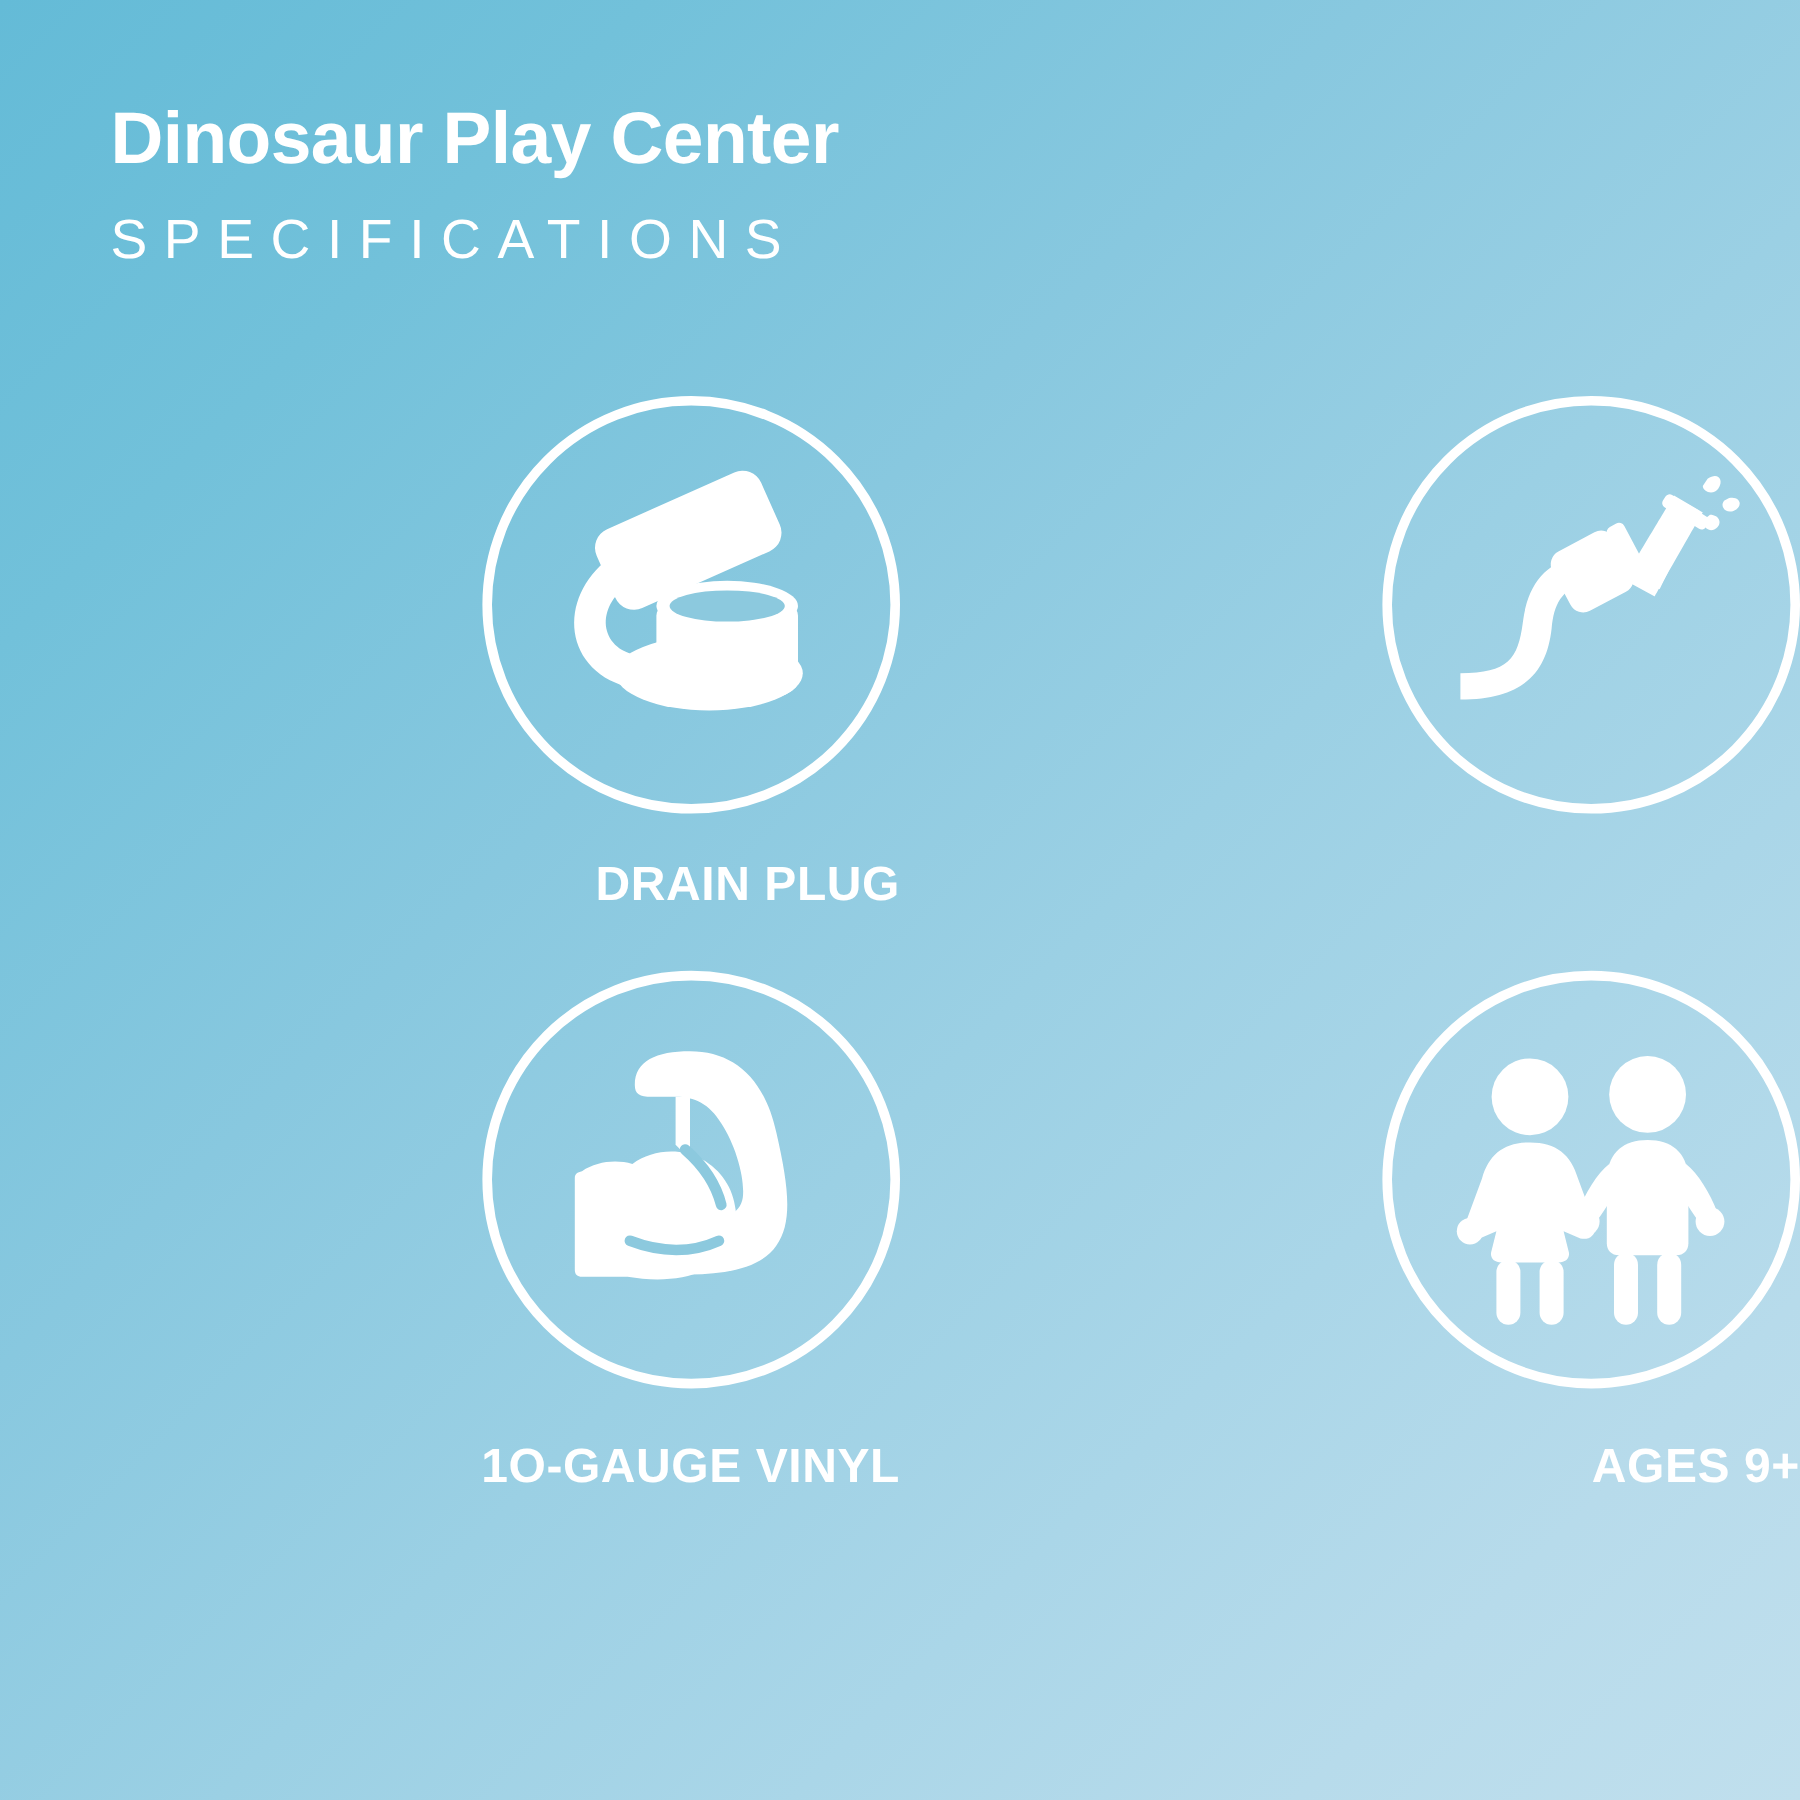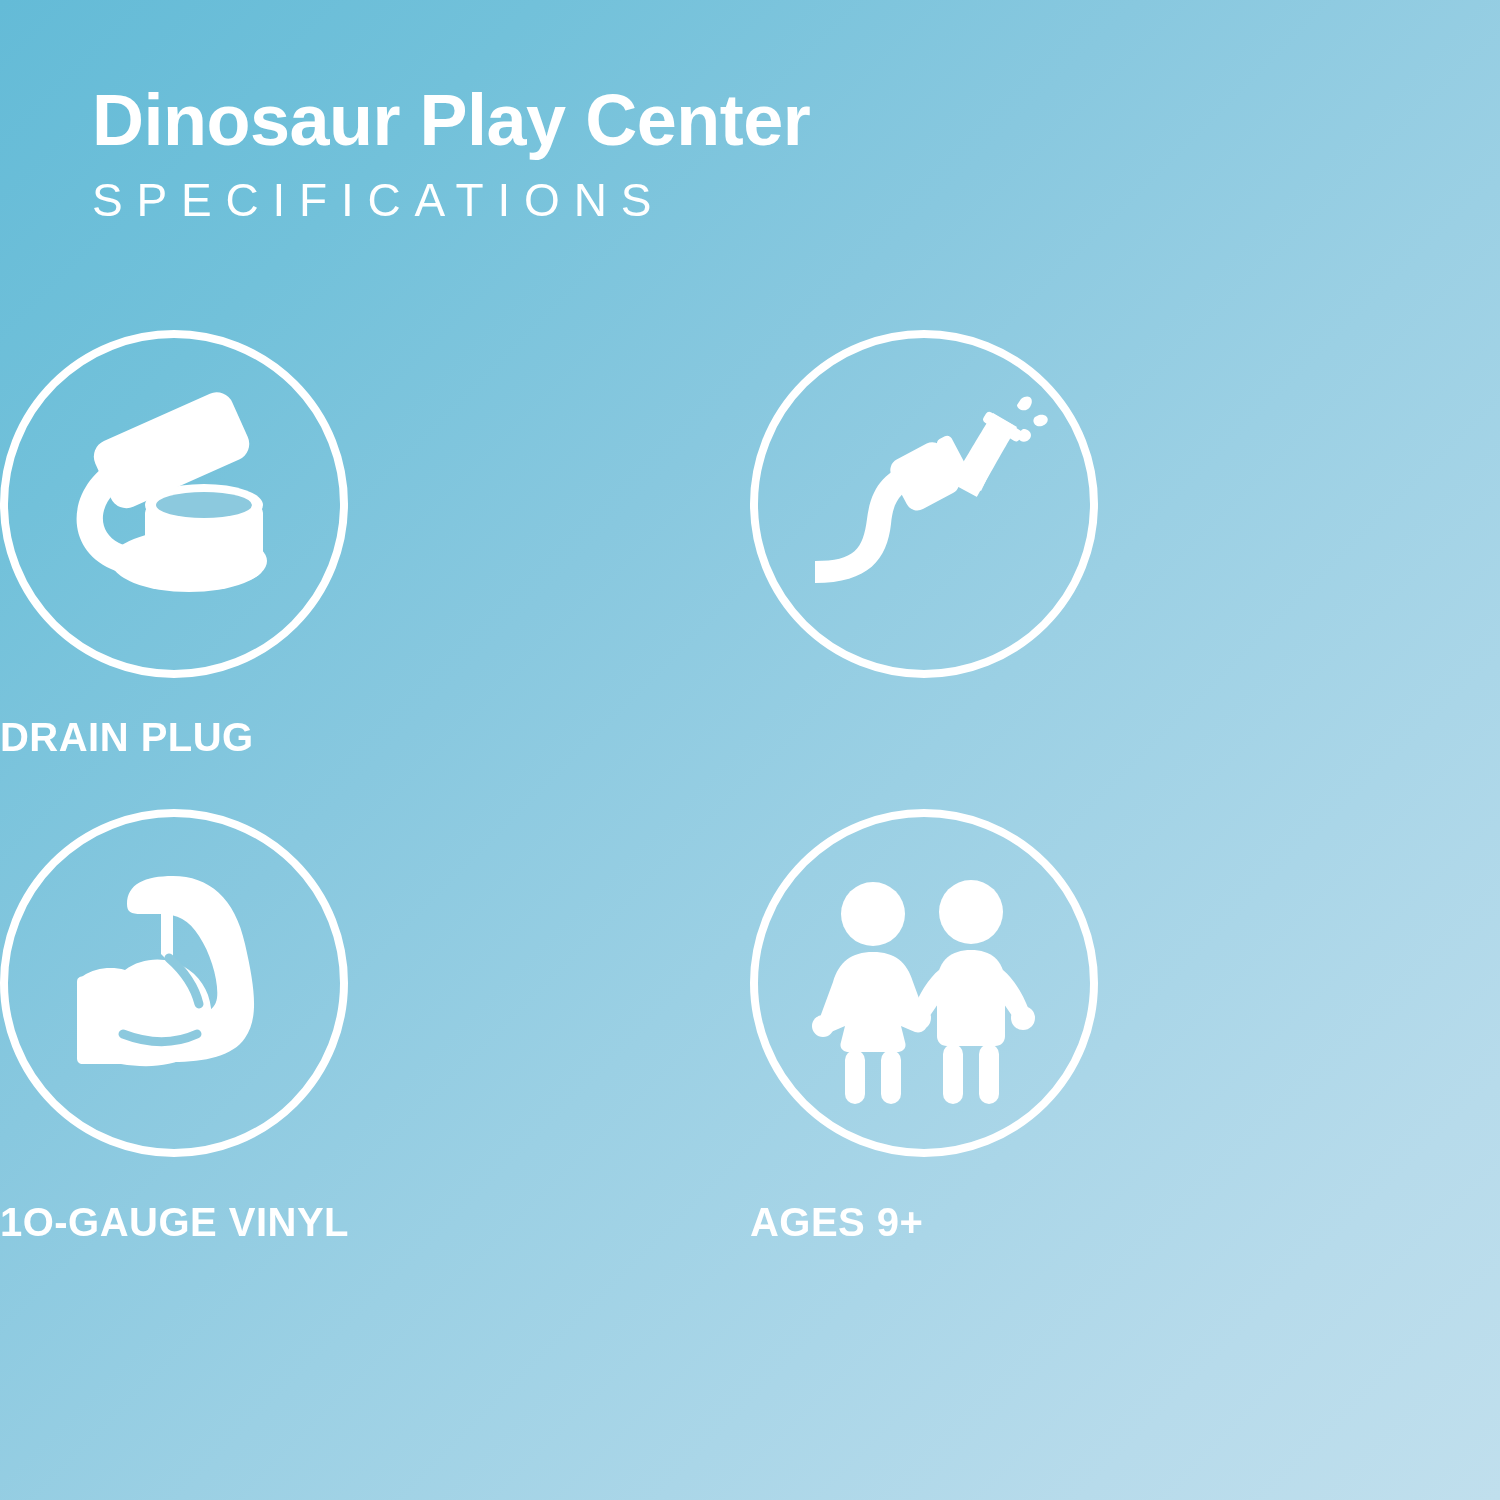--- a/index.html
+++ b/index.html
@@ -28,30 +28,30 @@
 
   
   #header {
     position:absolute;
     left:92px;
     top:84px;
     width:1300px;
   }
 
   #product-title {
-    font-size:72px;
+    font-size:61px;
     line-height:1.02;
     font-weight:700;
     color:#ffffff;
     letter-spacing:-0.5px;
     white-space:nowrap;
   }
 
   #section-subtitle {
-    margin-top:16px;
+    margin-top:26px;
     font-size:46px;
     font-weight:300;
     color:#ffffff;
     letter-spacing:0.30em;
     white-space:nowrap;
   }
 
   
   #spec-grid {
     position:absolute;
@@ -60,21 +60,22 @@
     width:1500px;
     display:grid;
     grid-template-columns:1fr 1fr;
     grid-template-rows:auto auto;
     row-gap:48px;
   }
 
   .spec-cell {
     display:flex;
     flex-direction:column;
-    align-items:flex-start;
+    align-items:flex-end;
+    padding-left:24px;
   }
 
   .spec-circle {
     width:348px;
     height:348px;
     border-radius:50%;
     border:8px solid #ffffff;
     display:flex;
     align-items:center;
     justify-content:center;

